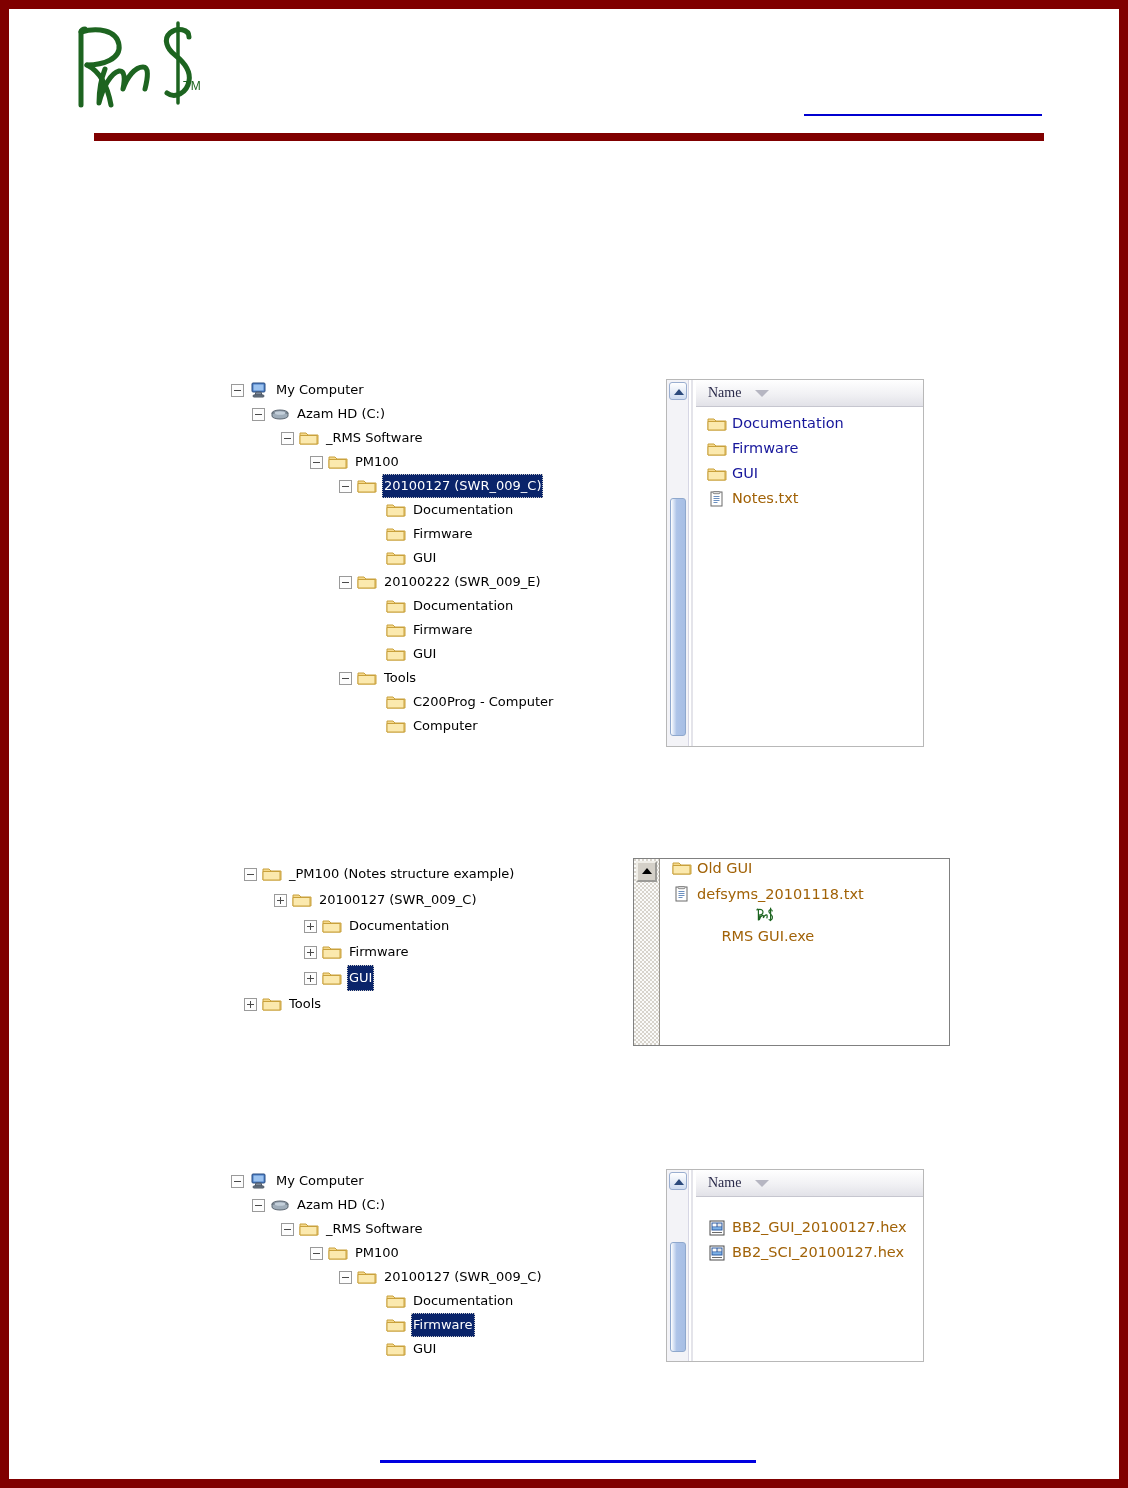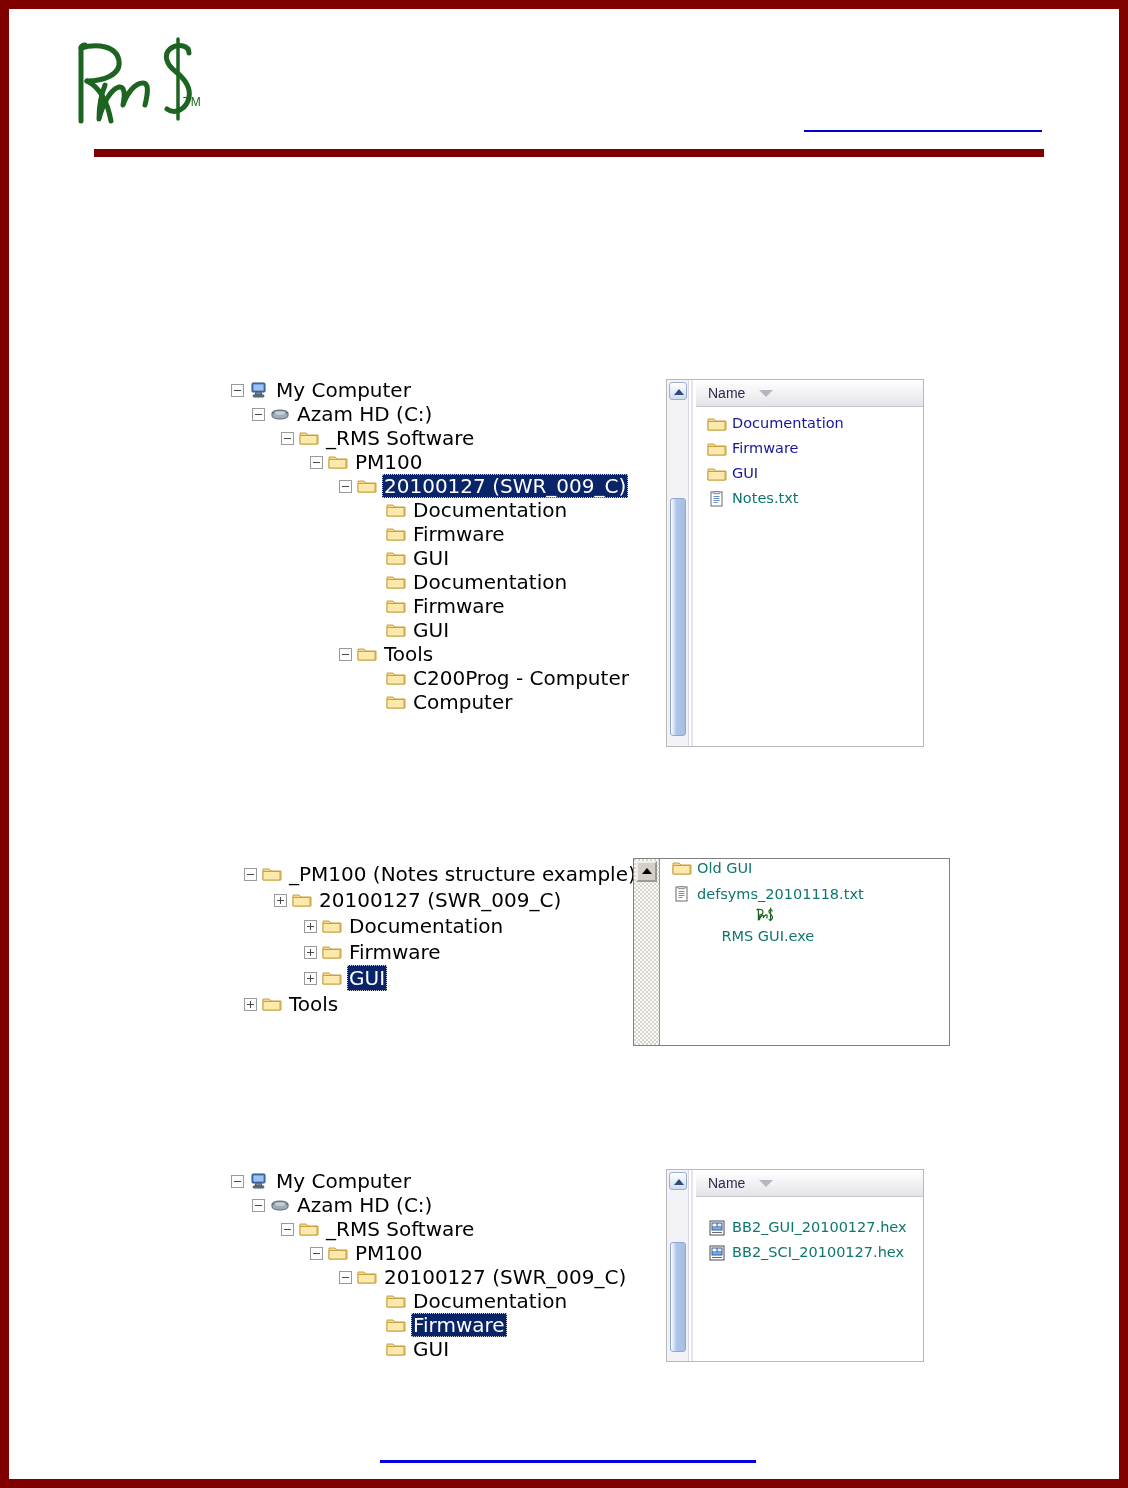--- a/index.html
+++ b/index.html
@@ -28,21 +28,20 @@
     left: 0; top: 0; right: 0; bottom: 0;
     background: #ffffff;
   }
 
   
   .header {
     position: absolute;
     left: 0; top: 0;
     width: 100%;
     height: 130px;
-    margin-top: 16px;
   }
   .logo {
     position: absolute;
     left: 62px; top: 12px;
     width: 160px; height: 92px;
     color: #1d6420;
     font-family: "DejaVu Serif", serif;
   }
   .logo svg { display:block; }
   .logo-tm {
@@ -69,21 +68,21 @@
     width: 950px; height: 8px;
     background: #800000;
   }
 
   
   .section { position: absolute; }
 
   .tree {
     position: absolute;
     font-family: "DejaVu Sans", sans-serif;
-    font-size: 20px;
+    font-size: 13px;
     color: #000000;
     line-height: 24px;
     white-space: nowrap;
   }
   .trow {
     display: flex;
     align-items: center;
     height: 24px;
   }
   .expander {
@@ -175,42 +174,42 @@
   .col-head {
     position: absolute;
     top: 0;
     height: 27px;
     background: linear-gradient(#ffffff,#f1f1f4 55%,#e2e2e8);
     border-bottom: 1px solid #c6c6cf;
     display: flex;
     align-items: center;
   }
   .col-head .ch-label {
-    font-family: Liberation Sans, sans-serif;
+    font-family: Liberation Serif, serif;
     font-size: 14px;
     color: #2a2a4a;
     padding-left: 12px;
   }
   .col-head .sort-caret {
     margin-left: 14px;
     width: 0; height: 0;
     border-left: 7px solid transparent;
     border-right: 7px solid transparent;
     border-top: 7px solid #b6b6c2;
   }
 
   .flist {
     position: absolute;
     font-family: "DejaVu Sans", sans-serif;
     font-size: 14.5px;
     line-height: 25px;
     white-space: nowrap;
   }
   .frow { display: flex; align-items: center; height: 25px; }
-  .fname { color: #0f766e; }
+  .fname { color: #a16207; }
   .fname.link { color: #16169b; }
 
   
   .pane-classic { border: 1px solid #808080; background:#ffffff; }
   .sb-classic {
     position: absolute;
     left: 0; top: 0;
     width: 26px; height: 100%;
     background-color: #d8d4cc;
     background-image:
@@ -347,20 +346,30 @@
           <span class="tlabel">Firmware</span>
         </div>
         <div class="trow" style="padding-left:155px;">
           <span class="ico">
               <svg width="20" height="16" viewBox="0 0 20 16">
                 <path d="M1 3 h6 l2 2 h10 v9 H1 z" fill="#f5d98c" stroke="#c9a13c"></path>
                 <path d="M1 5.5 h17 v8.5 H1 z" fill="#fbe9ae" stroke="#c9a13c"></path>
               </svg>
             </span>
           <span class="tlabel">GUI</span>
+        </div>
+        <div class="trow" style="padding-left:108px;">
+          <span class="expander"></span>
+          <span class="ico">
+              <svg width="20" height="16" viewBox="0 0 20 16">
+                <path d="M1 3 h6 l2 2 h10 v9 H1 z" fill="#f5d98c" stroke="#c9a13c"></path>
+                <path d="M1 5.5 h17 v8.5 H1 z" fill="#fbe9ae" stroke="#c9a13c"></path>
+              </svg>
+            </span>
+          <span class="tlabel">20100222 (SWR_009_E)</span>
         </div>
         <div class="trow" style="padding-left:155px;">
           <span class="ico">
               <svg width="20" height="16" viewBox="0 0 20 16">
                 <path d="M1 3 h6 l2 2 h10 v9 H1 z" fill="#f5d98c" stroke="#c9a13c"></path>
                 <path d="M1 5.5 h17 v8.5 H1 z" fill="#fbe9ae" stroke="#c9a13c"></path>
               </svg>
             </span>
           <span class="tlabel">Documentation</span>
         </div>

